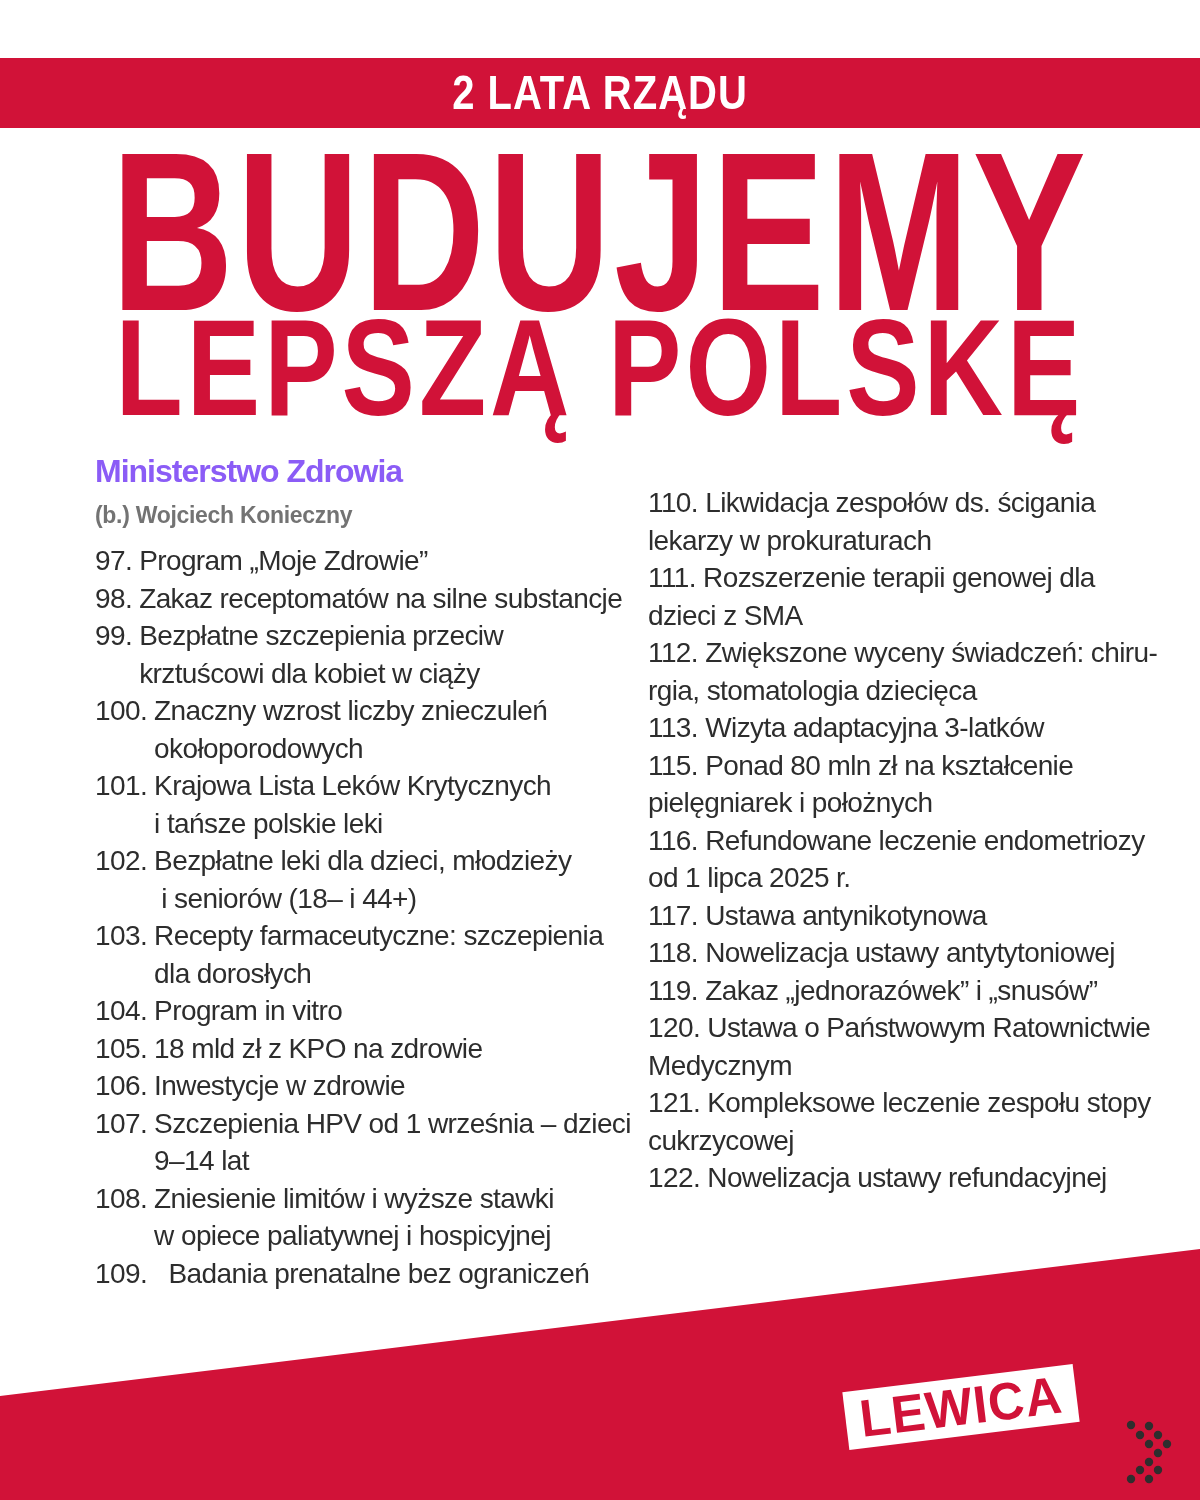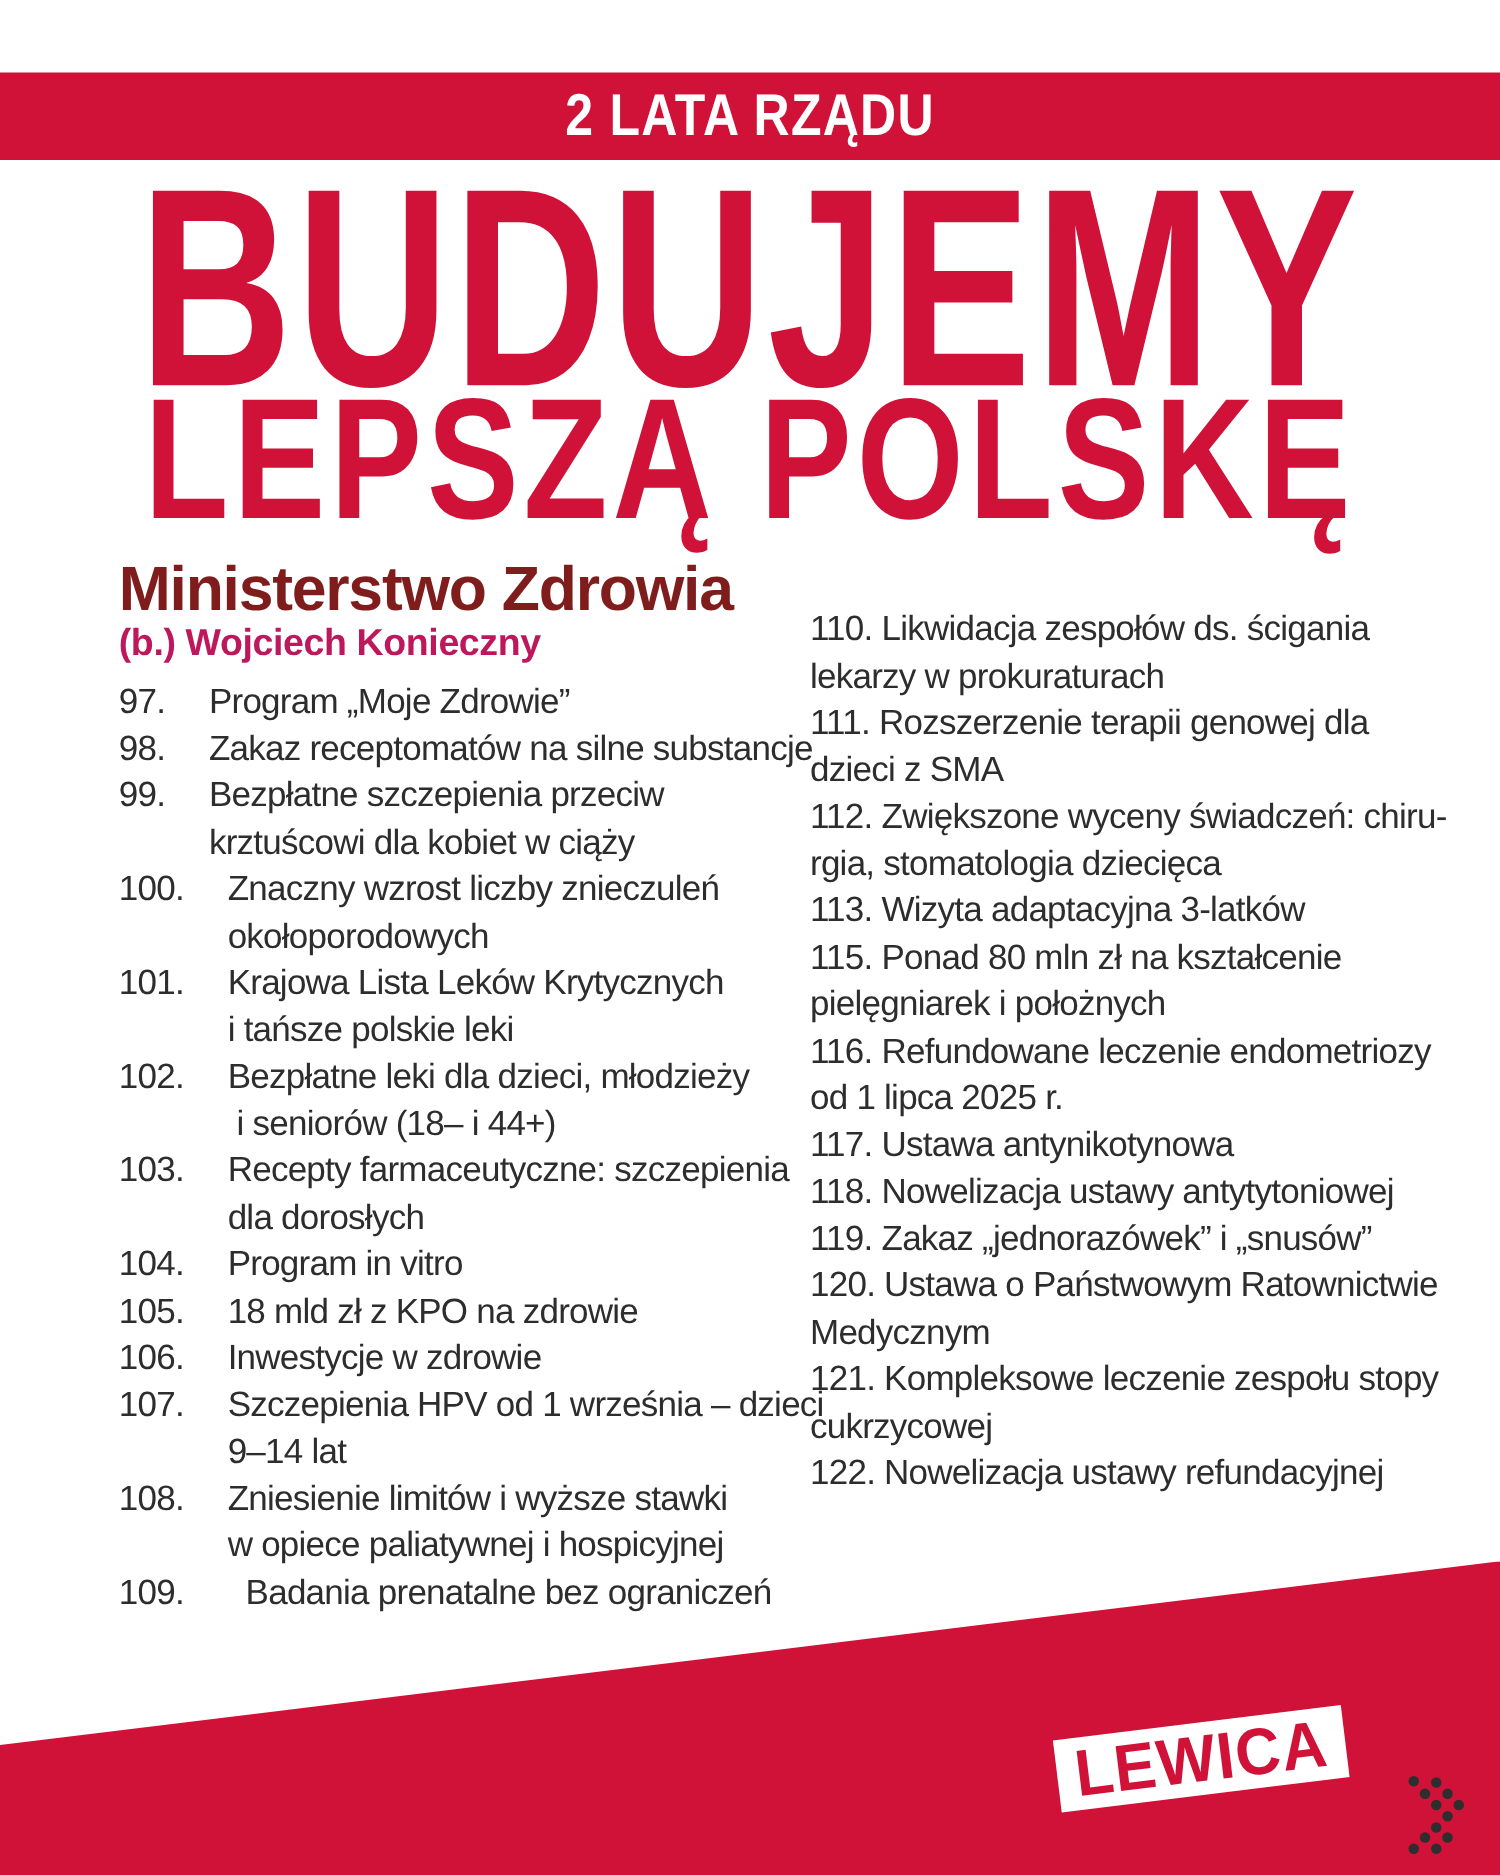--- a/index.html
+++ b/index.html
@@ -27,29 +27,29 @@
   .h2{
     position:absolute;top:299px;left:0;width:100%;text-align:center;
     color:#d11238;font-weight:bold;font-size:110px;line-height:110px;
     letter-spacing:4px;transform:scaleY(1.25);transform-origin:50% 0;
     white-space:nowrap;
   }
   
   .col-left{position:absolute;left:95px;top:448px;width:548px;}
   .col-right{position:absolute;left:648px;top:484px;width:545px;}
   .section-title{
-    font-size:50px;line-height:46px;letter-spacing:-1px;color:#7f1d1d;
+    font-size:32px;line-height:46px;letter-spacing:-1px;color:#8b5cf6;
     font-weight:bold;margin:0;
   }
   .section-subtitle{
-    margin-top:8px;font-size:30px;line-height:26px;color:#be185d;
+    margin-top:8px;font-size:23px;line-height:26px;color:#737373;
     font-weight:bold;letter-spacing:-0.3px;
   }
   .list-left{margin-top:14px;}
-  .li{display:flex;align-items:flex-start;gap:28px;}
+  .li{display:flex;align-items:flex-start;}
   .li .num{
     flex:none;margin-right:7px;font-size:28px;line-height:37.5px;
     letter-spacing:-0.6px;color:#2d2d2d;
   }
   .li .txt{
     white-space:pre;font-size:28px;line-height:37.5px;
     letter-spacing:-0.6px;color:#2d2d2d;
   }
   .ri{
     white-space:pre;font-size:28px;line-height:37.5px;

